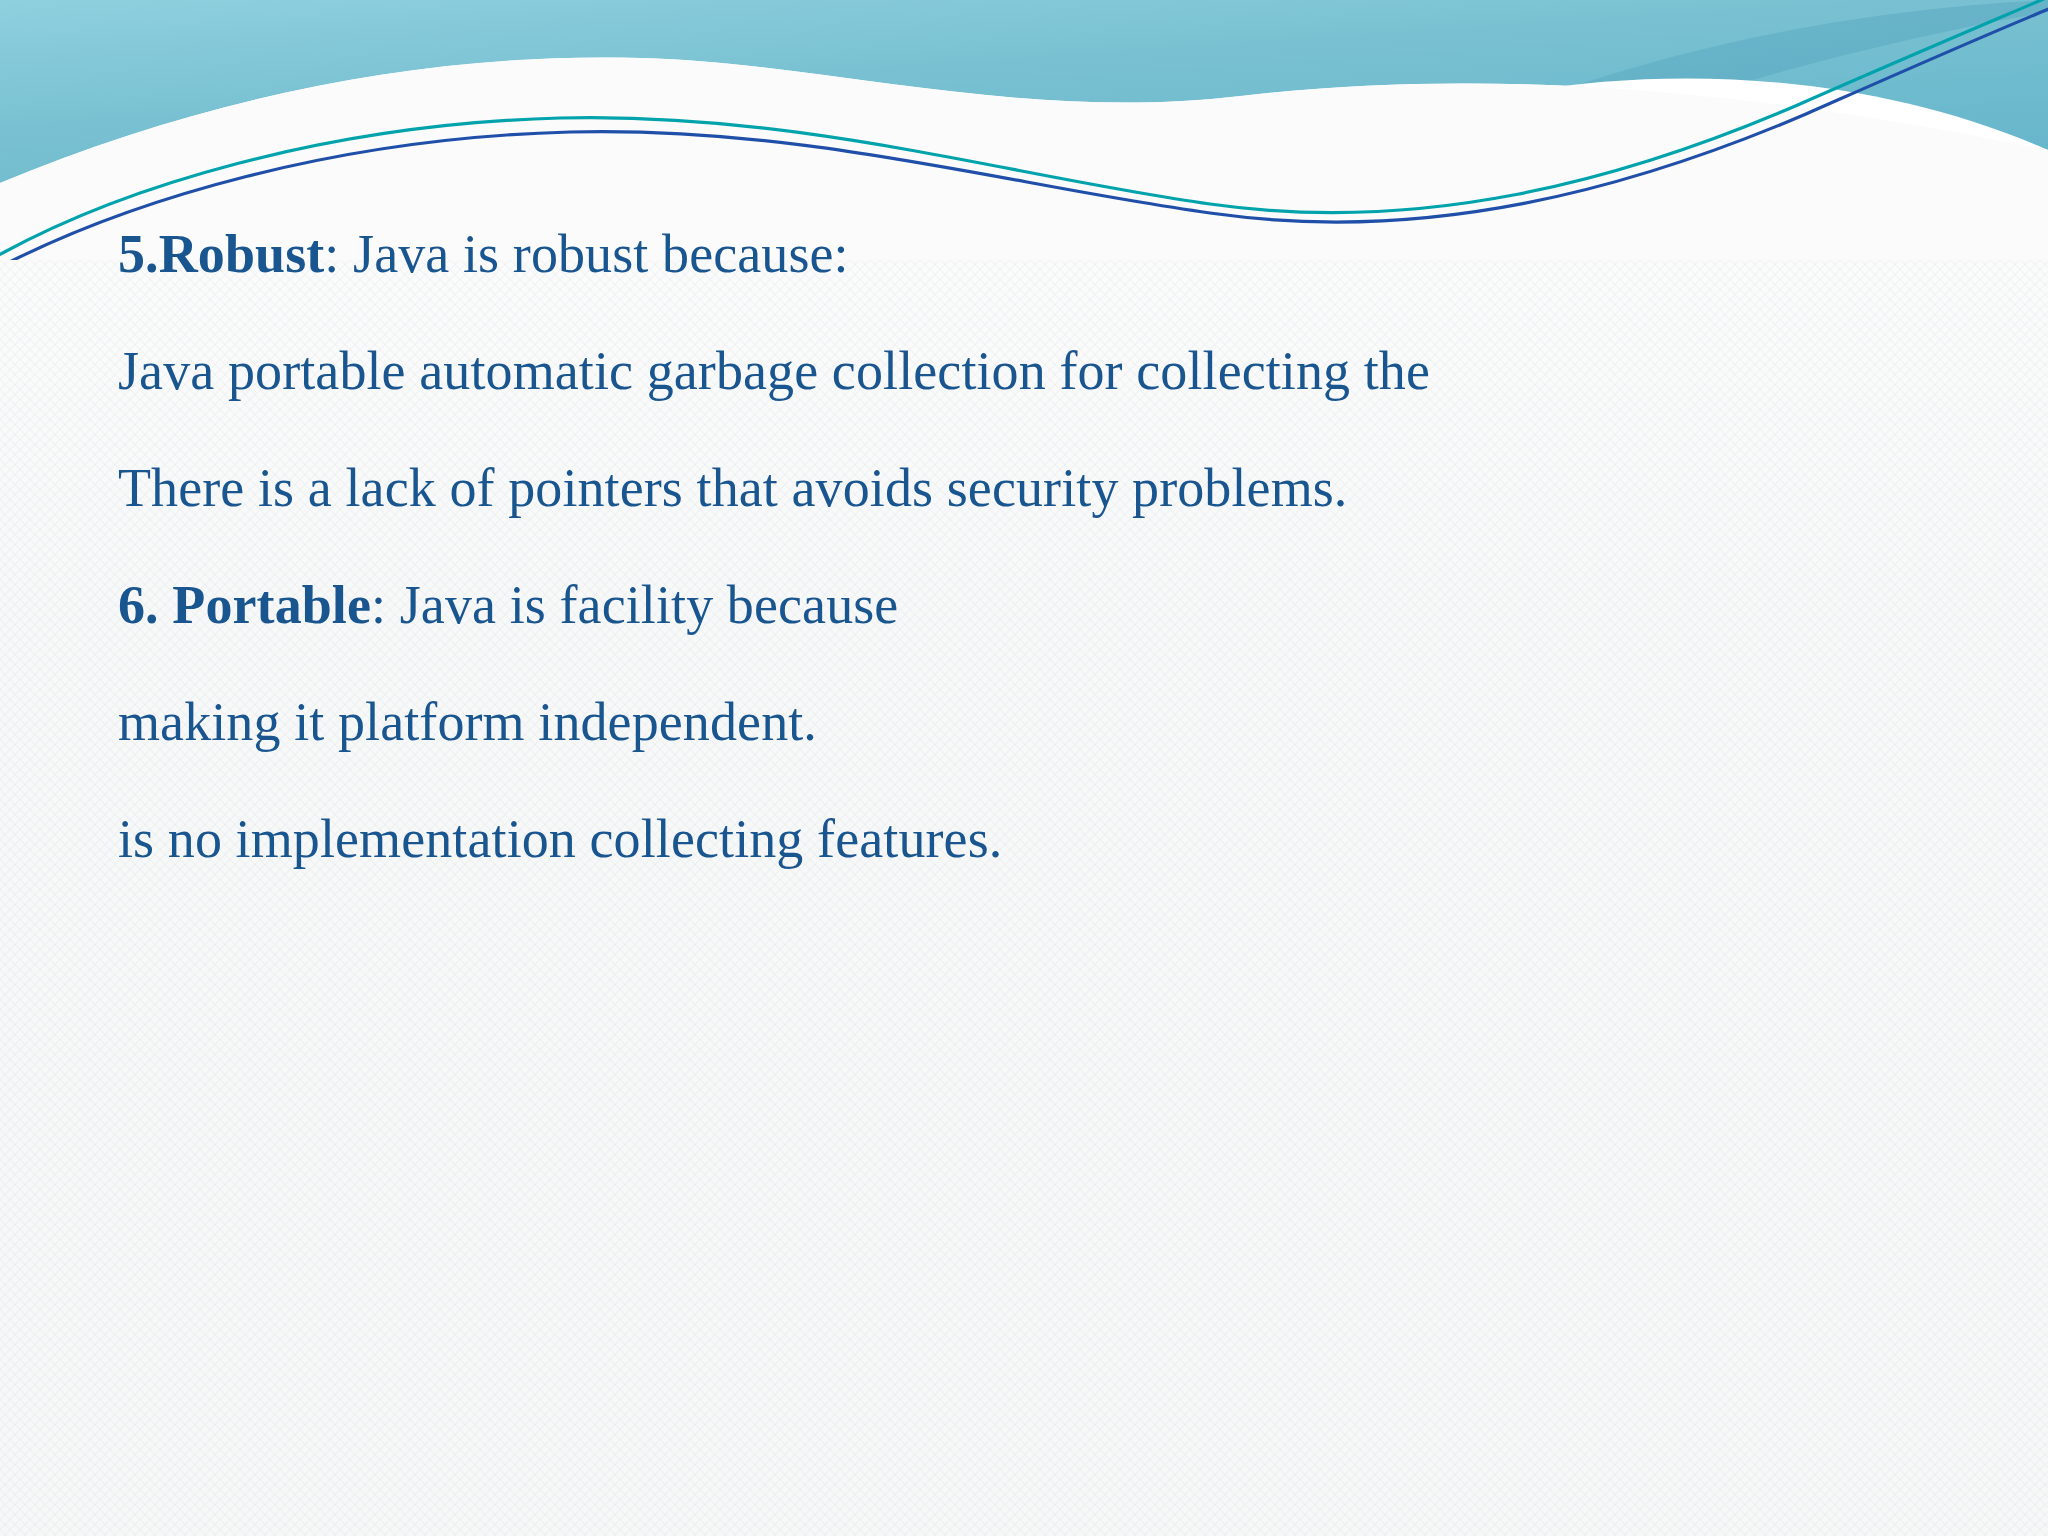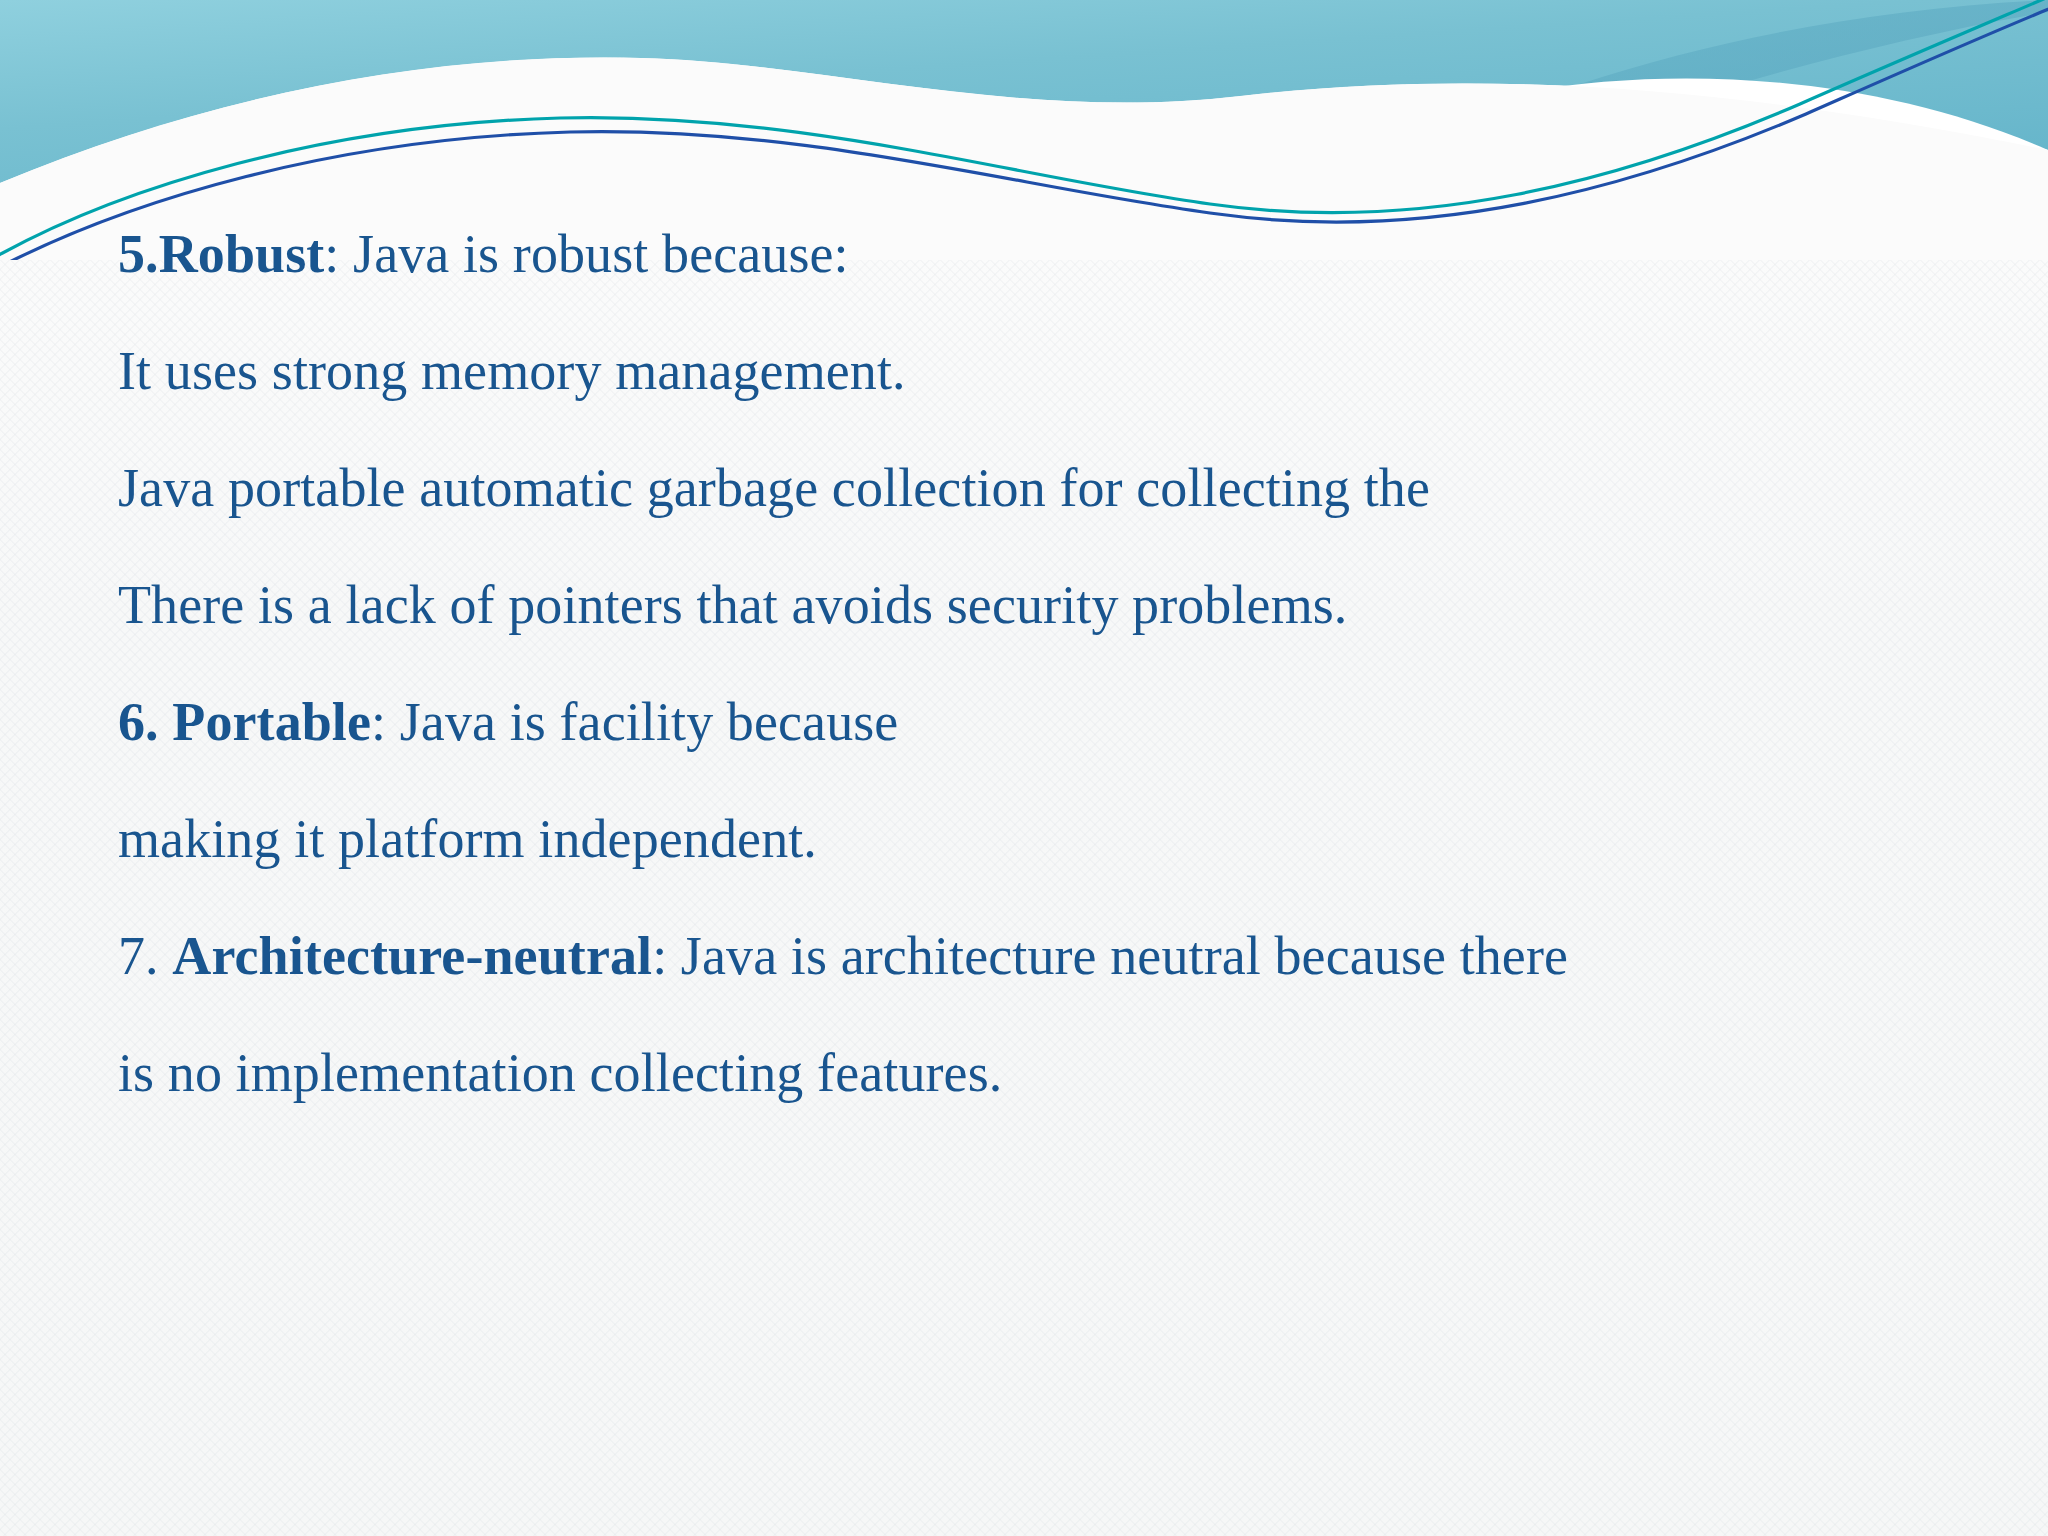--- a/index.html
+++ b/index.html
@@ -131,31 +131,29 @@
     <path fill="none" stroke="#1f4fa8" stroke-width="3.2" d="M-10,272 C130,198 340,138 570,132
              C810,126 1020,188 1218,214
              C1428,243 1628,190 1806,114
              C1906,70 1996,30 2066,2"></path>
   </svg>
 
   <div class="body-text">
 
     <div class="line"><span class="txt-strong">5.Robust</span><span>: Java is robust because:</span></div>
 
-    <div class="line"><span>It uses strong memory management.</span></div>
 
     <div class="line"><span>Java portable automatic garbage collection for collecting the</span></div>
 
 
     <div class="line"><span>There is a lack of pointers that avoids security problems.</span></div>
 
     <div class="line"><span class="txt-strong">6. Portable</span><span>: Java is facility because</span></div>
 
 
     <div class="line"><span>making it platform independent.</span></div>
 
-    <div class="line"><span style="font-weight: normal;">7. </span><span class="txt-strong">Architecture-neutral</span><span>: Java is architecture neutral because there</span></div>
 
     <div class="line"><span>is no implementation collecting features.</span></div>
 
   </div>
 
 </div>
 
 </body></html>

